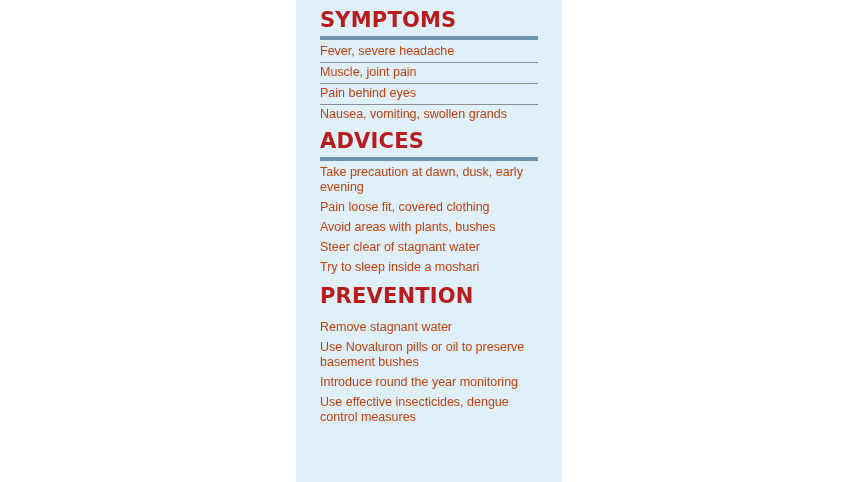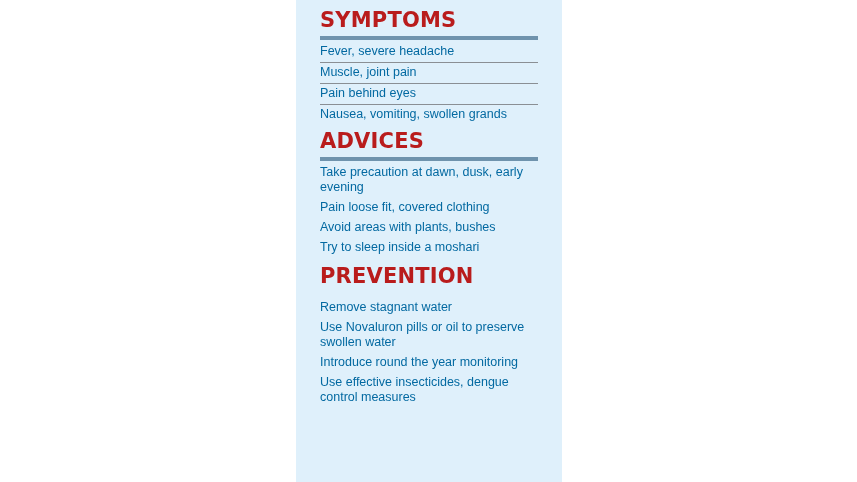--- a/index.html
+++ b/index.html
@@ -37,21 +37,21 @@
     }
     .bar {
       height: 4px;
       background: #6f93ad;
       margin: 2px 0 2px 0;
       width: 218px;
     }
     .list { list-style: none; margin: 0; padding: 0; width: 218px; }
     .list li {
       font-size: 12.5px;
-      color: #0369a1;
+      color: #c2410c;
       line-height: 15px;
       padding: 2px 0 3px 0;
     }
     .list.ruled li { border-bottom: 1px solid #8a8f94; }
     .list.ruled li:last-child { border-bottom: none; }
     #sec-symptoms .list li { height: 15px; }
     #sec-advices { margin-top: 2px; }
     #sec-advices .list li { padding: 2px 0 3px 0; }
     #sec-prevention { margin-top: 4px; }
     #sec-prevention .title-gap { height: 8px; }
@@ -72,28 +72,29 @@
     </ul>
   </section>
 
   <section class="section" id="sec-advices">
     <h2 class="section-title">ADVICES</h2>
     <div class="bar" style="background: rgb(111, 147, 173);"></div>
     <ul class="list">
       <li>Take precaution at dawn, dusk, early evening</li>
       <li>Pain loose fit, covered clothing</li>
       <li>Avoid areas with plants, bushes</li>
+      <li>Steer clear of stagnant water</li>
       <li>Try to sleep inside a moshari</li>
     </ul>
   </section>
 
   <section class="section" id="sec-prevention">
     <h2 class="section-title">PREVENTION</h2>
     <div class="title-gap"></div>
     <ul class="list">
       <li>Remove stagnant water</li>
-      <li>Use Novaluron pills or oil to preserve swollen water</li>
+      <li>Use Novaluron pills or oil to preserve basement bushes</li>
       <li>Introduce round the year monitoring</li>
       <li>Use effective insecticides, dengue control measures</li>
     </ul>
   </section>
 
 </div>
 
 </body></html>

